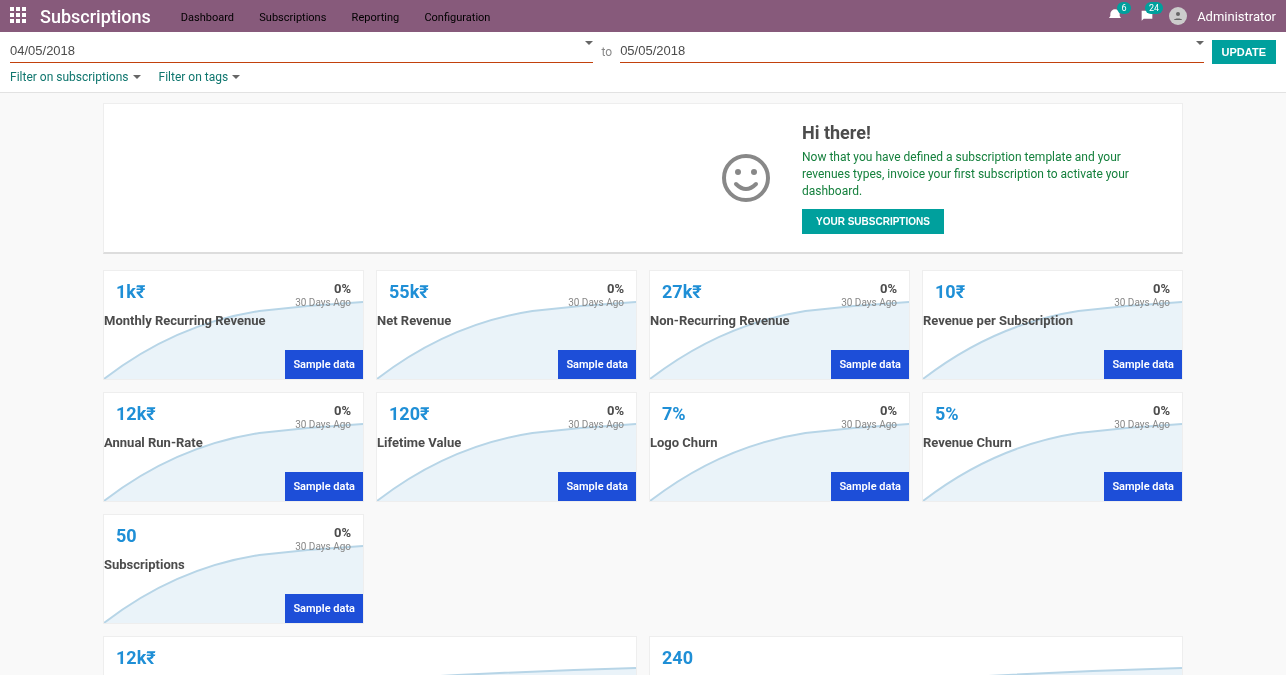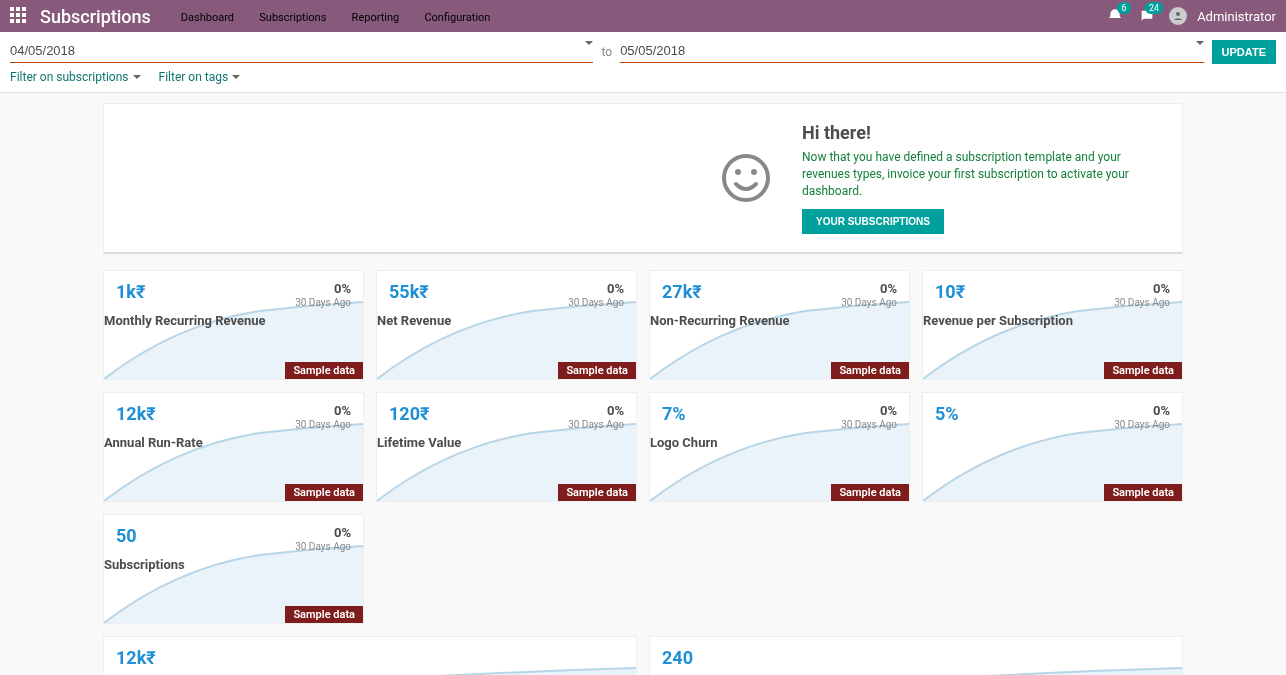--- a/index.html
+++ b/index.html
@@ -33,21 +33,21 @@
   .smiley { width: 52px; height: 52px; flex-shrink: 0; margin-left: 240px; }
   .banner-txt h2 { font-size: 18px; font-weight: 700; color: #4c4c4c; margin-bottom: 6px; }
   .banner-txt p { font-size: 12px; color: #15803d; line-height: 1.4; margin-bottom: 10px; max-width: 360px; }
   .banner-btn { background: #00a09d; color: #fff; border: none; padding: 7px 14px; font-size: 10px; font-weight: 600; cursor: pointer; }
   .kpi-grid { display: grid; grid-template-columns: repeat(4, 1fr); gap: 12px; margin-top: 16px; }
   .kpi-card { background: #fff; border: 1px solid #eee; position: relative; height: 110px; overflow: hidden; cursor: pointer; }
   .kpi-value { position: absolute; top: 10px; left: 12px; color: #1f8fd6; font-size: 18px; font-weight: 700; }
   .kpi-pct { position: absolute; top: 10px; right: 12px; font-weight: 700; color: #4c4c4c; font-size: 13px; }
   .kpi-ago { position: absolute; top: 26px; right: 12px; font-size: 10px; color: #888; }
   .kpi-title { position: absolute; top: 42px; width: 100%; text-align: left; font-weight: 700; color: #4c4c4c; font-size: 13px; }
-  .kpi-sample { position: absolute; bottom: 0; right: 0; background: #7f1d1d; color: #fff; font-size: 11px; font-weight: 600; padding: 2px 8px; margin-top: 35px; }
+  .kpi-sample { position: absolute; bottom: 0; right: 0; background: #1d4ed8; color: #fff; font-size: 11px; font-weight: 600; padding: 8px 8px; margin-top: 35px; }
   .kpi-chart { position: absolute; bottom: 0; left: 0; width: 100%; height: 80px; }
   .kpi-grid-wide { display: grid; grid-template-columns: repeat(2, 1fr); gap: 12px; margin-top: 12px; }
   .kpi-card-wide { background: #fff; border: 1px solid #eee; position: relative; height: 110px; overflow: hidden; cursor: pointer; }
 </style>
 </head>
 <body>
 
 <div class="topbar">
   <div class="apps-icon">
     <span></span>
@@ -222,20 +222,21 @@
         <div class="kpi-sample">Sample data</div>
       </div>
       <div class="kpi-card">
         <svg class="kpi-chart" viewBox="0 0 300 80" preserveAspectRatio="none">
           <path d="M0,80 C60,40 120,20 180,12 C220,8 260,5 300,3 L300,80 Z" fill="#eaf3f9"></path>
           <path d="M0,80 C60,40 120,20 180,12 C220,8 260,5 300,3" fill="none" stroke="#b7d5e7" stroke-width="2"></path>
         </svg>
         <div class="kpi-value">5%</div>
         <div class="kpi-pct">0%</div>
         <div class="kpi-ago">30 Days Ago</div>
+        <div class="kpi-title">Revenue Churn</div>
         <div class="kpi-sample">Sample data</div>
       </div>
       <div class="kpi-card">
         <svg class="kpi-chart" viewBox="0 0 300 80" preserveAspectRatio="none">
           <path d="M0,80 C60,40 120,20 180,12 C220,8 260,5 300,3 L300,80 Z" fill="#eaf3f9"></path>
           <path d="M0,80 C60,40 120,20 180,12 C220,8 260,5 300,3" fill="none" stroke="#b7d5e7" stroke-width="2"></path>
         </svg>
         <div class="kpi-value">50</div>
         <div class="kpi-pct">0%</div>
         <div class="kpi-ago">30 Days Ago</div>

